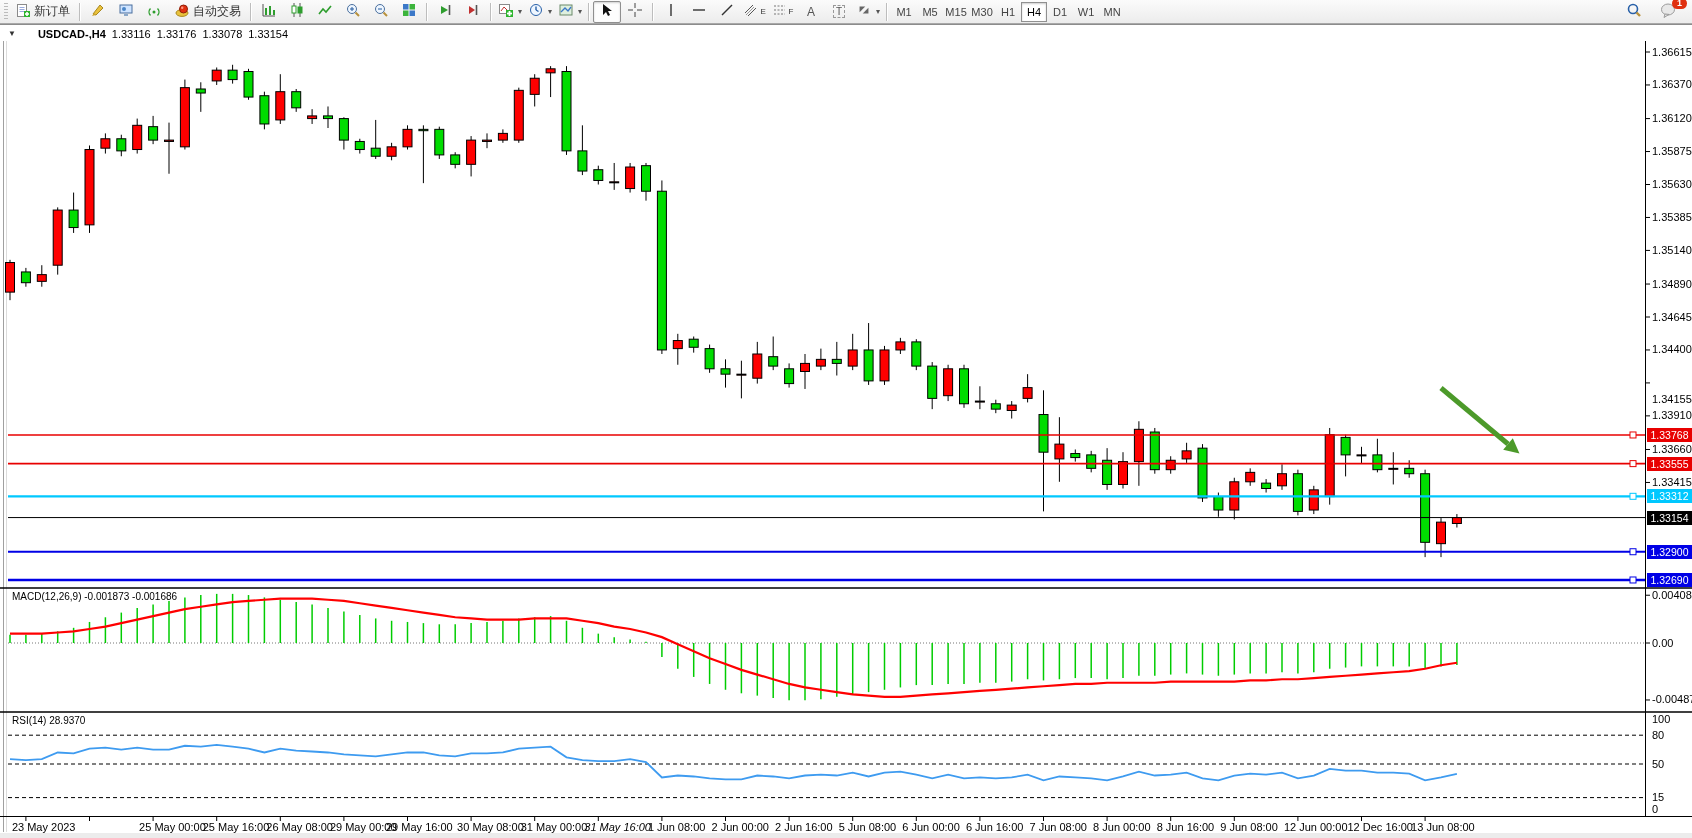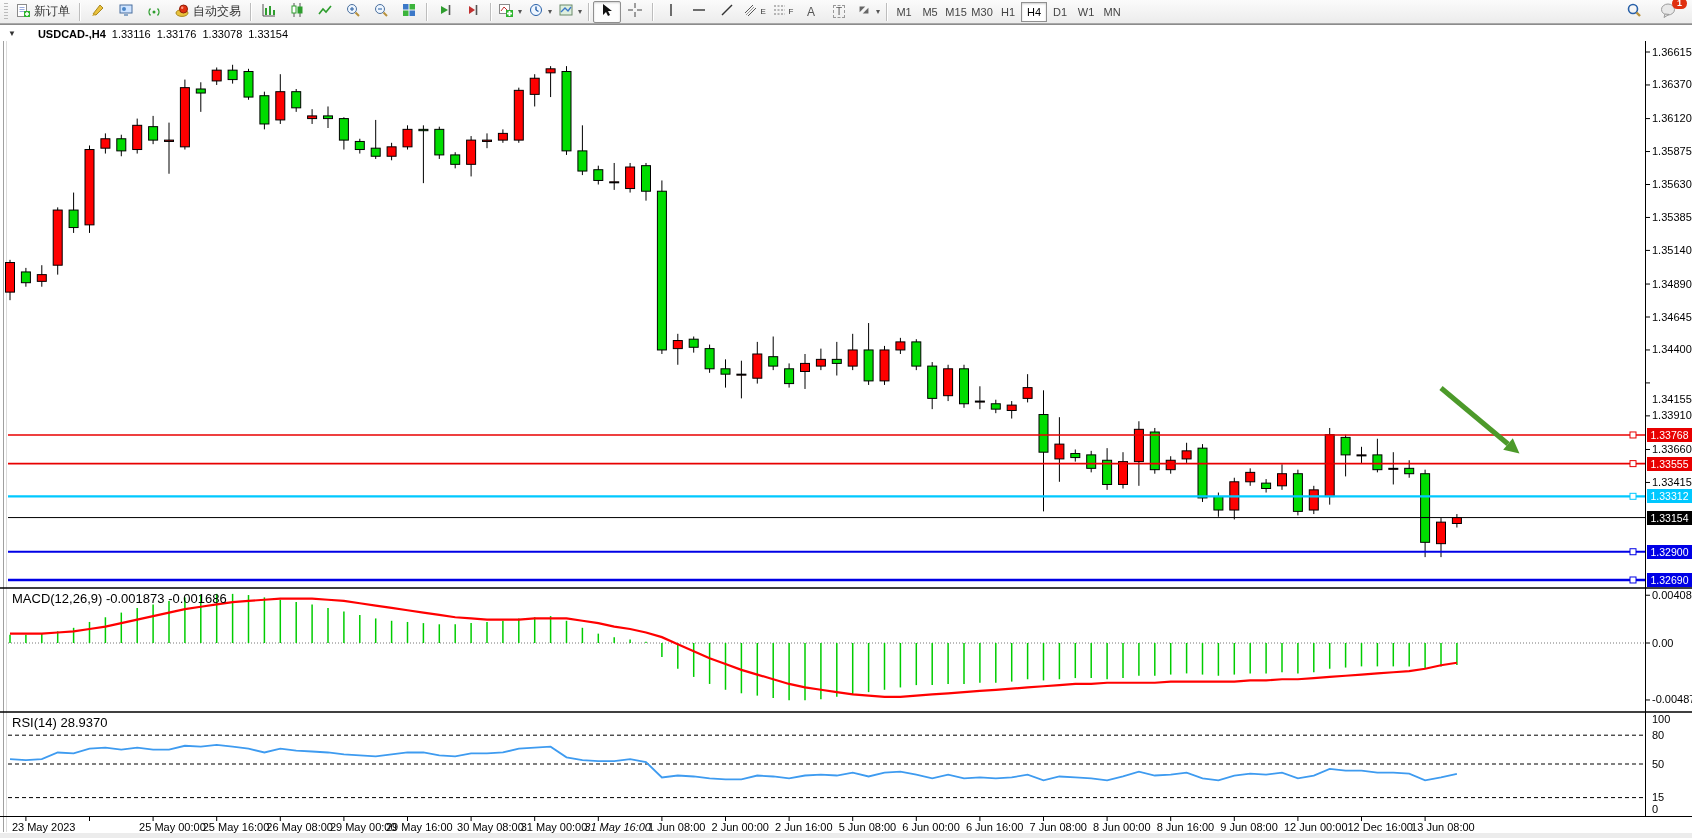--- a/index.html
+++ b/index.html
@@ -24,21 +24,21 @@
   
   .chart-window{position:absolute;top:24px;left:0;width:1692px;height:814px;background:#fff;border-top:1px solid #8c8c8c;}
   .title-bar{position:absolute;top:1px;left:0;width:1692px;height:15px;background:#fff;
     display:flex;align-items:center;gap:6px;padding-left:8px;font-size:11px;color:#000;z-index:10;}
   .title-bar .collapse{font-size:8px;color:#333;}
   .title-bar b{font-weight:bold;margin-left:16px;}
   #chart-svg{position:absolute;top:0;left:0;z-index:5;}
   .ovl{position:absolute;z-index:12;font-size:11px;color:#000;white-space:nowrap;line-height:13px;}
   .price-badge{position:absolute;z-index:13;left:1647px;width:45px;height:14px;color:#fff;
     font-size:10.5px;line-height:14px;text-align:center;}
-  .ind-label{position:absolute;left:12px;z-index:14;font-size:13px;color:#000;}
+  .ind-label{position:absolute;left:12px;z-index:14;font-size:10px;color:#000;}
   .panel-divider{position:absolute;left:0;width:1692px;height:5px;z-index:15;cursor:row-resize;}
 </style>
 </head>
 <body>
 
 <div class="app">
 
   <div class="toolbar">
     <div class="tgrip"></div>
     <div class="tbtn labeled">

